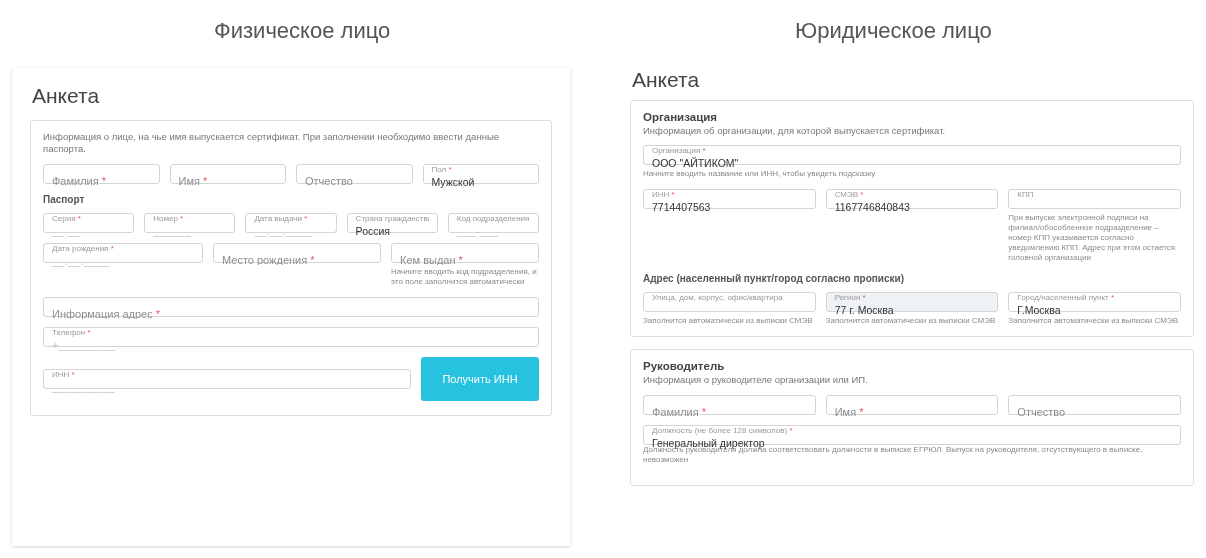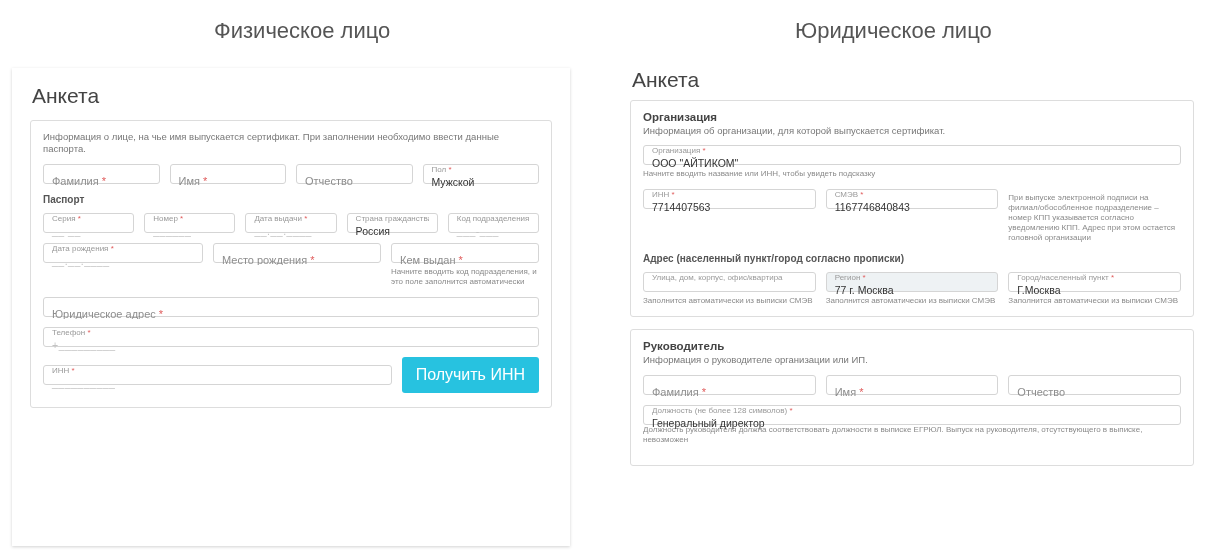--- a/index.html
+++ b/index.html
@@ -112,22 +112,22 @@
     font-size: 10px;
     color: #555;
     font-weight: 700;
     margin: 2px 0 8px 0;
   }
   .btn-primary {
     background: #27c2e0;
     color: #fff;
     border: none;
     border-radius: 3px;
-    font-size: 16px;
-    height: 36px;
+    font-size: 11px;
+    height: 44px;
     padding: 0 14px;
     cursor: pointer;
     white-space: nowrap;
   }
 
   
   #right-panel {
     position: absolute;
     left: 630px;
     top: 60px;
@@ -221,21 +221,21 @@
         <div class="fld label-only">
           <div class="lbl"><span>Кем выдан</span><span class="req"> *</span></div>
         </div>
         <div class="hint" style="margin-top:4px;margin-bottom:0">Начните вводить код подразделения, и это поле заполнится автоматически</div>
       </div>
     </div>
 
 
     <div class="row">
       <div class="fld label-only">
-        <div class="lbl"><span>Юридическое адрес</span><span class="req"> *</span></div>
+        <div class="lbl"><span>Информация адрес</span><span class="req"> *</span></div>
       </div>
     </div>
 
     <div class="row">
       <div class="fld">
         <div class="lbl"><span>Телефон</span><span class="req"> *</span></div>
         <div class="ph">+_________</div>
       </div>
     </div>
 
@@ -270,20 +270,24 @@
           <div class="val">7714407563</div>
         </div>
       </div>
       <div class="rcell">
         <div class="fld">
           <div class="lbl"><span>СМЭВ</span><span class="req"> *</span></div>
           <div class="val">1167746840843</div>
         </div>
       </div>
       <div class="rcell">
+        <div class="fld">
+          <div class="lbl"><span>КПП</span></div>
+          <div class="val"></div>
+        </div>
         <div class="hint">При выпуске электронной подписи на филиал/обособленное подразделение – номер КПП указывается согласно уведомлению КПП. Адрес при этом остается головной организации</div>
       </div>
     </div>
 
     <div class="sep-title">Адрес (населенный пункт/город согласно прописки)</div>
 
     <div class="rrow">
       <div class="rcell">
         <div class="fld">
           <div class="lbl"><span>Улица, дом, корпус, офис/квартира</span></div>

